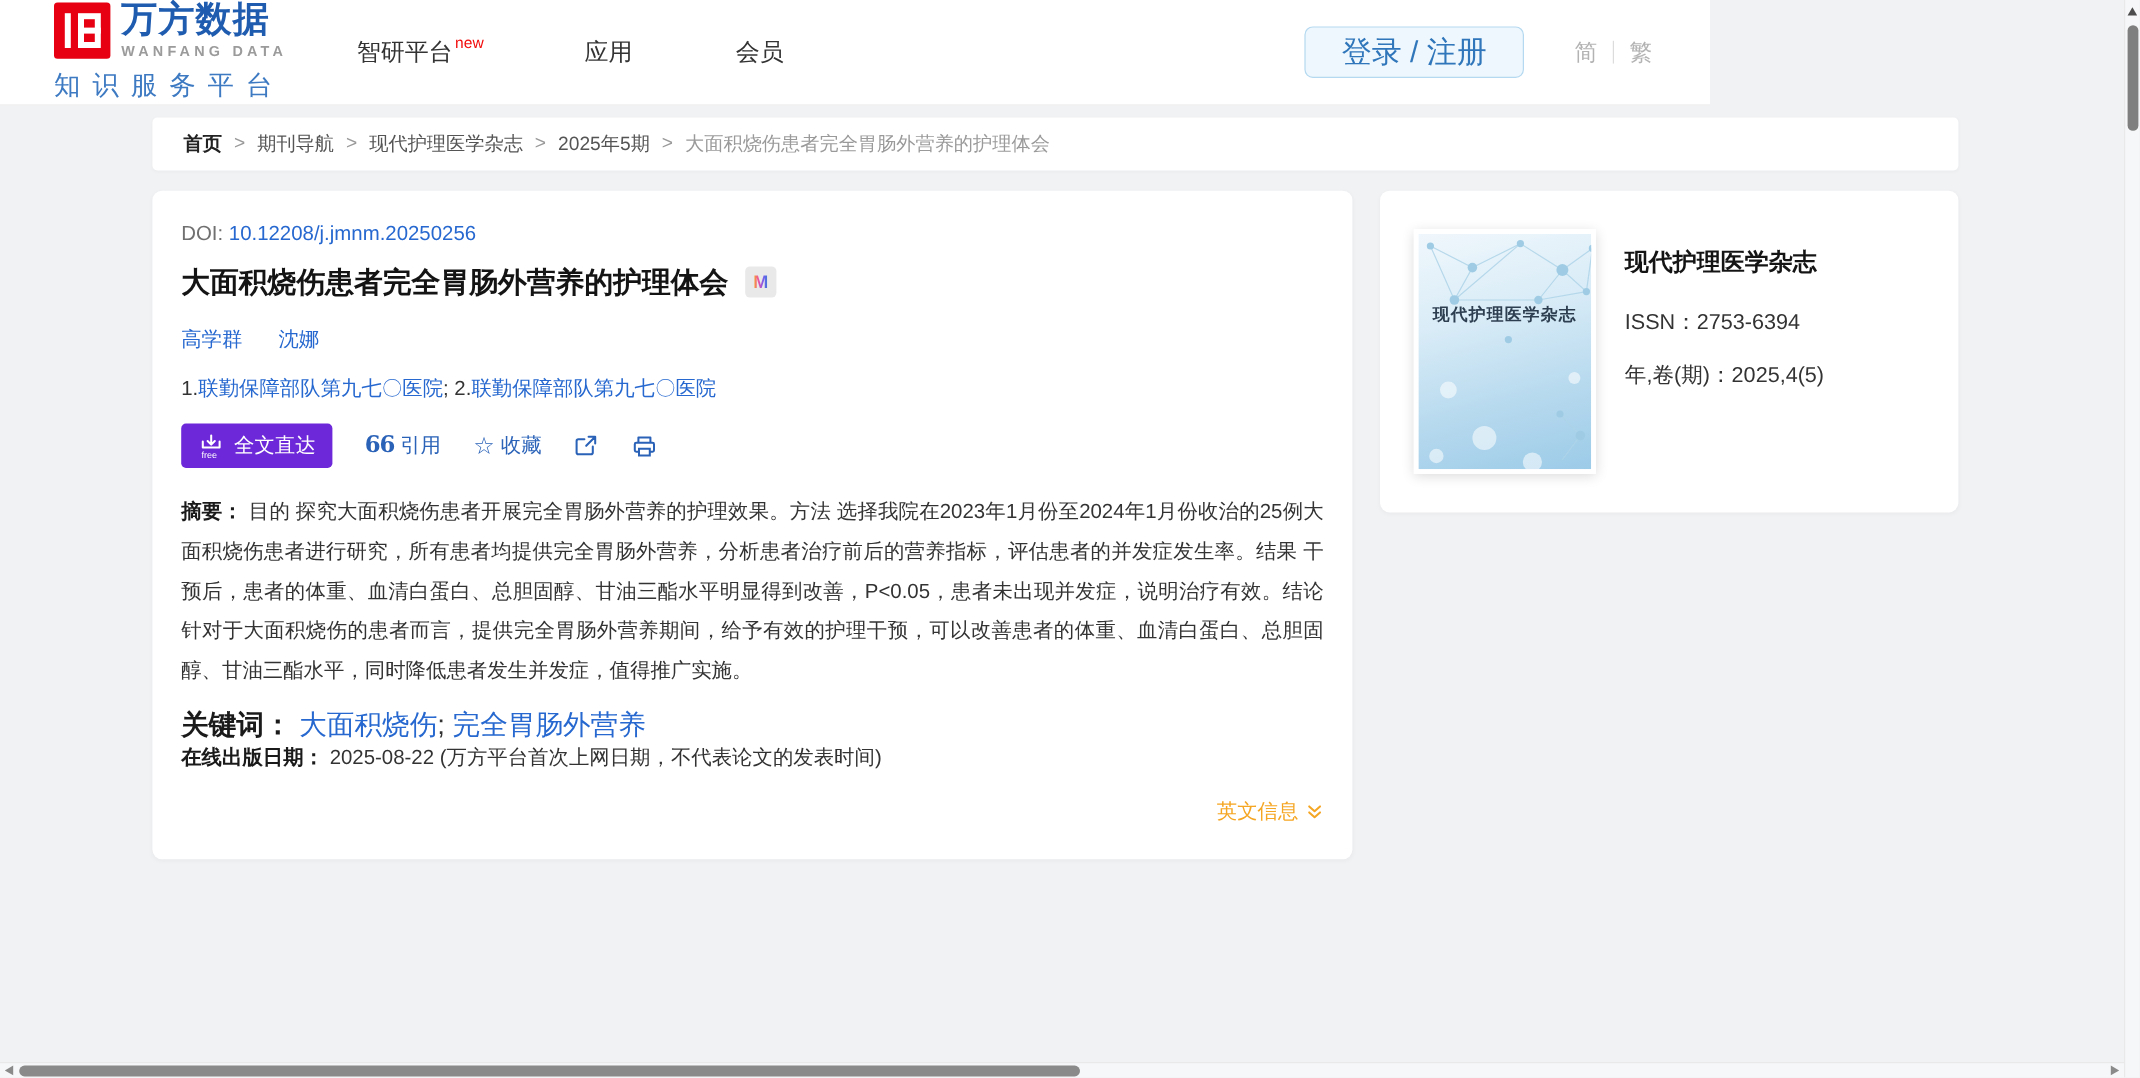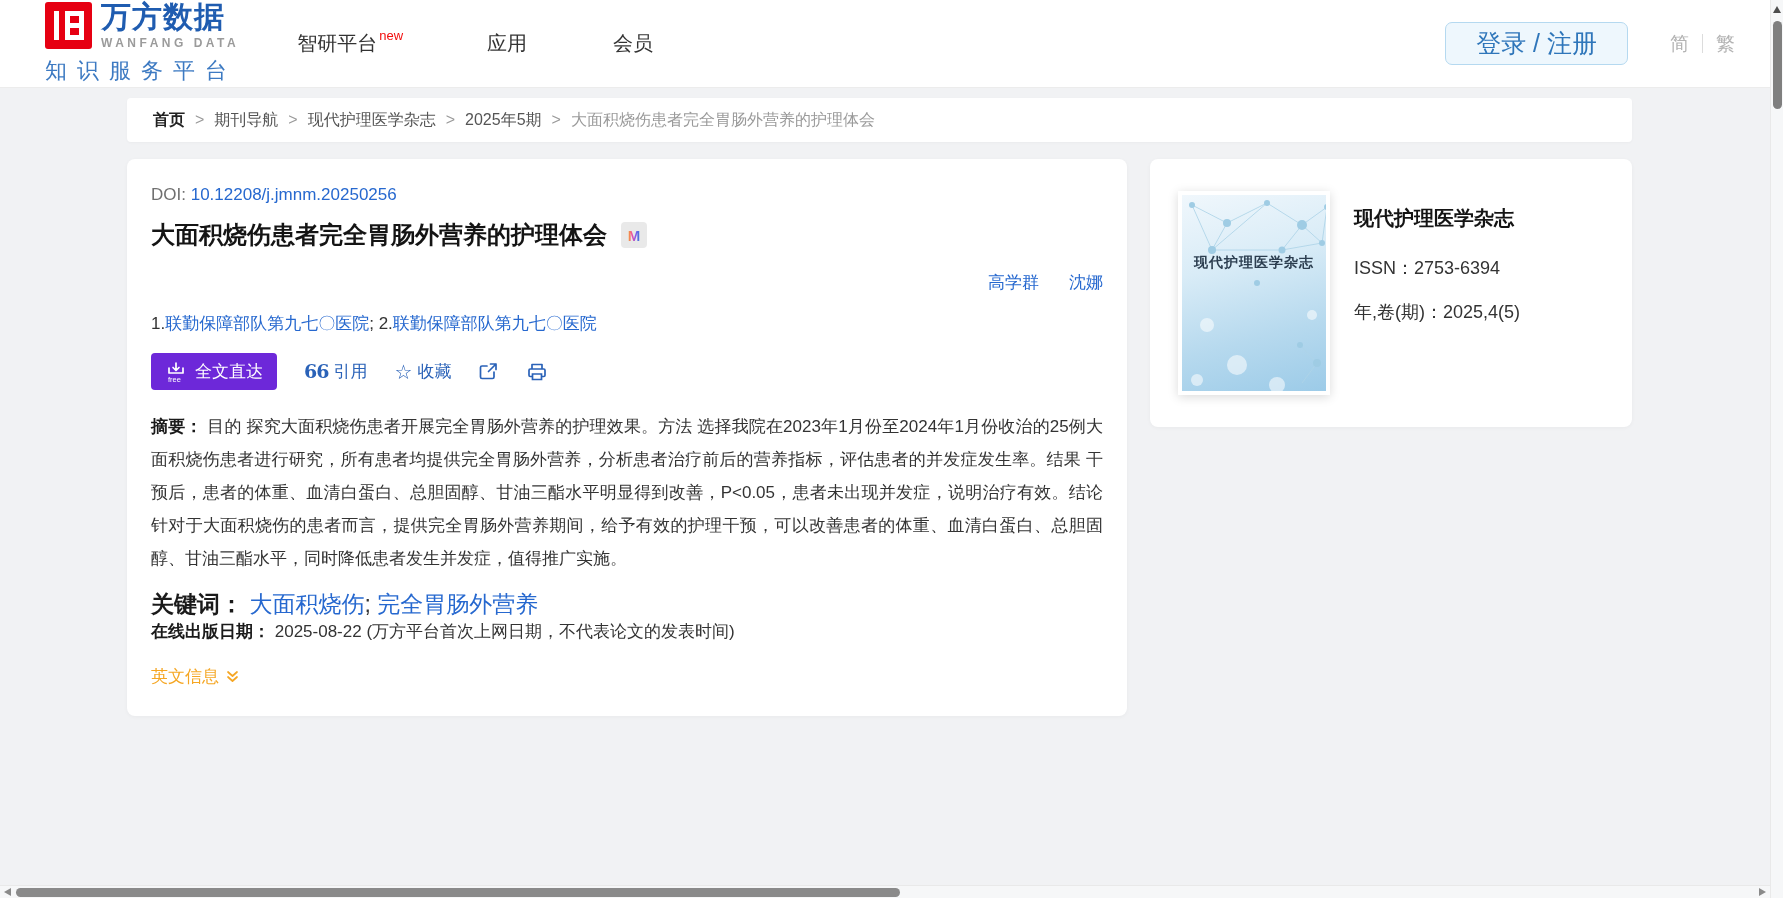--- a/index.html
+++ b/index.html
@@ -5,21 +5,21 @@
   * { margin:0; padding:0; box-sizing:border-box; }
   html,body { width:1783px; height:898px; }
   body {
     position:relative; overflow:hidden;
     background:#f1f2f4;
     font-family:"Liberation Sans","DejaVu Sans",sans-serif;
     color:#333;
   }
   
   .topbar {
-    position:absolute; top:0; left:0; width:1783px; height:88px;
+    position:absolute; top:0; left:0; width:1425px; height:88px;
     background:#fff; border-bottom:1px solid #ececec;
     display:flex; align-items:center; z-index:2;
   }
   .logo { margin-left:45px; display:flex; flex-direction:column; cursor:pointer; }
   .logo-top { display:flex; align-items:flex-start; gap:9px; }
   .logo-box { width:47px; height:47px; background:#e60012; border-radius:3px; position:relative; flex:0 0 auto; }
   .lb-bar { position:absolute; left:9px; top:9px; bottom:9px; width:5px; background:#fff; }
   .lb-ring { position:absolute; left:20px; right:8px; top:9px; bottom:9px; border:5px solid #fff; }
   .lb-mid { position:absolute; left:20px; right:8px; top:50%; height:5px; margin-top:-2.5px; background:#fff; }
   .logo-cn { color:#1f5cb0; font-size:30px; font-weight:bold; line-height:1; letter-spacing:1px; }
@@ -71,40 +71,40 @@
     width:26px; height:26px; background:#e9e9e9; border-radius:4px;
     display:flex; align-items:center; justify-content:center;
     font-size:15px; font-weight:bold;
     background-image:none;
   }
   .m-badge span{
     background:linear-gradient(90deg,#f7a823,#ef4fa6,#7a5cf0,#3a7bd5);
     -webkit-background-clip:text; background-clip:text;
     -webkit-text-fill-color:transparent;
   }
-  .authors { display:flex; gap:30px; font-size:17px; color:#2668cf; margin-bottom:18px;justify-content:flex-end; }
+  .authors { display:flex; gap:30px; font-size:17px; color:#2668cf; margin-bottom:18px; }
   .author { cursor:pointer; }
   .affil { font-size:17px; margin-bottom:18px; color:#333; }
   .affil a { color:#2668cf; text-decoration:none; cursor:pointer; }
   .actions { display:flex; align-items:center; gap:27px; margin:4px 0 20px; }
   .fulltext-btn {
     height:37px; background:#6d28d9; border:none; border-radius:4px; color:#fff;
     font-size:17px; display:flex; align-items:center; gap:8px; padding:0 14px; cursor:pointer;
     font-family:"Liberation Sans",sans-serif;
   }
   .act-item { display:flex; align-items:center; gap:5px; color:#2a62b8; font-size:17px; cursor:pointer; }
   .quote-glyph { font-family:"DejaVu Serif",serif; font-weight:bold; font-size:19px; letter-spacing:-1px; line-height:1; }
   .star-glyph { font-size:20px; line-height:1; }
   .icon-btn { cursor:pointer; display:flex; align-items:center; }
   .abstract { font-size:17px; line-height:33px; color:#333; text-align:justify; }
   .b-label { font-weight:bold; color:#1a1a1a; }
   .kw-row { font-size:23px; margin-top:14px; }
   .kw-link { color:#2668cf; cursor:pointer; }
   .date-row { font-size:17px; color:#333; }
-  .english-row { margin-top:22px; text-align:left; }
+  .english-row { margin-top:22px; text-align:right; }
   .english-toggle { color:#f5a623; font-size:17px; cursor:pointer; display:inline-flex; align-items:center; gap:6px; }
   
   .journal-card {
     width:482px; background:#fff; border-radius:8px; padding:32px 28px;
     display:flex; gap:24px; box-shadow:0 1px 4px rgba(0,0,0,0.04);
   }
   .cover {
     width:152px; height:204px; flex:0 0 auto; border:4px solid #fff;
     box-shadow:0 2px 10px rgba(0,0,0,0.15); position:relative; overflow:hidden; cursor:pointer;
     background:linear-gradient(165deg,#f0f7fc 0%,#d9ecf7 35%,#b6d9ee 70%,#9ccbe8 100%);

